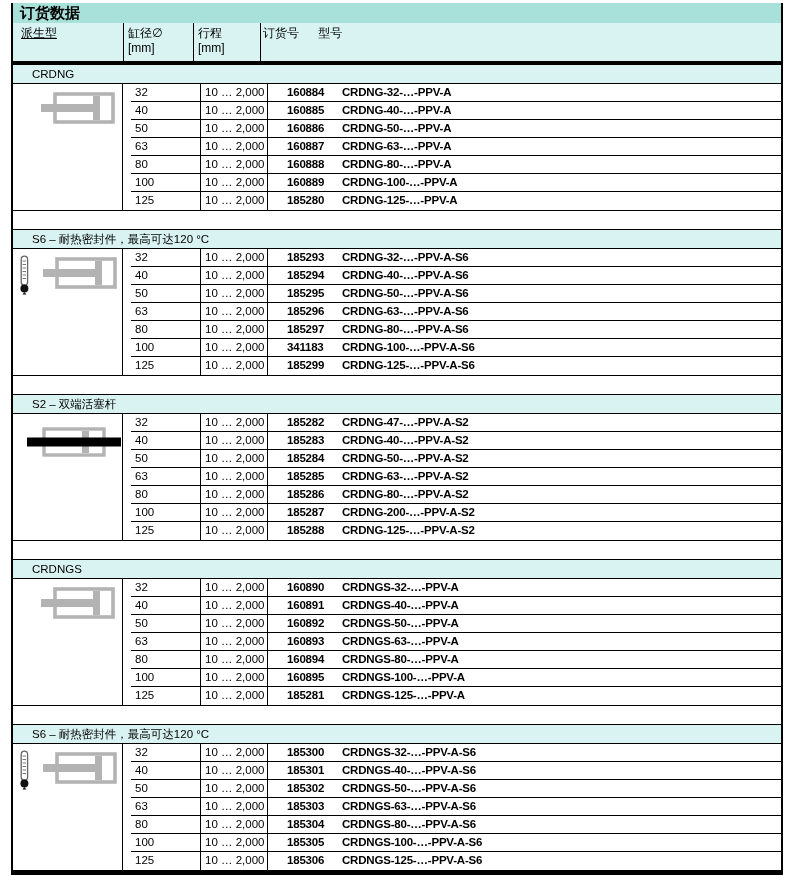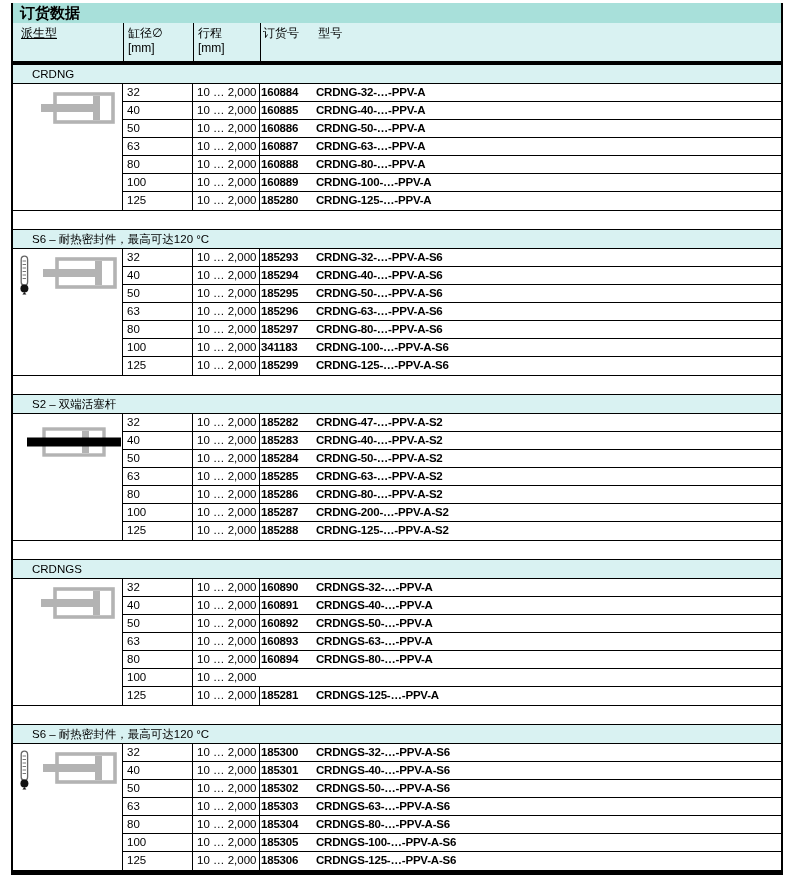--- a/index.html
+++ b/index.html
@@ -30,39 +30,39 @@
   .ch-order .ono{display:inline-block;width:52px;}
   .unit{display:block;}
   .thick-rule{height:3px;background:var(--line);}
   .section{margin-top:18px;}
   .section:first-child{margin-top:0;}
   .band{
     height:20px;line-height:18px;background:var(--band-bg);
     border-top:1px solid var(--line);border-bottom:1px solid var(--line);
     font-size:11.5px;padding-left:19px;overflow:hidden;
   }
-  .sec-table{display:flex;border-bottom:1px solid var(--line);}
+  .sec-table{display:flex;border-bottom:1px solid var(--line);gap:8px;}
   .icon-cell{
     width:110px;border-right:1px solid var(--line);
     display:flex;align-items:flex-start;padding-top:6px;
   }
   .icon-cell .thermo{margin-left:5px;}
   .icon-cell .cyl{margin-left:28px;}
   .icon-cell.has-thermo .cyl{margin-left:12px;}
   .icon-cell .cyl-s2{margin-left:14px;margin-top:4px;}
   .rows{flex:1;min-width:0;}
   .row{display:flex;height:18px;border-bottom:1px solid var(--line);}
   .row:last-child{border-bottom:none;}
   .cell{
     font-size:11.5px;line-height:17px;padding-left:4px;
     overflow:hidden;white-space:nowrap;
   }
   .cell.bore{width:69px;}
   .cell.stroke{width:67px;border-left:1px solid var(--line);}
-  .cell.order{flex:1;border-left:1px solid var(--line);padding-left:1px;font-weight:bold;letter-spacing:-0.2px;}
+  .cell.order{flex:1;border-left:1px solid var(--line);padding-left:19px;font-weight:bold;letter-spacing:-0.2px;}
   .order-no{display:inline-block;width:52px;}
   .bottom-rule{height:4px;background:var(--line);}
 </style>
 </head>
 <body>
 
 <div class="doc">
 
   <div class="title-bar">订货数据</div>
 
@@ -400,20 +400,24 @@
     <div class="cell stroke">10 … 2,000</div>
     <div class="cell order">
       <span class="order-no">160894</span>
       <span class="type-code">CRDNGS-80-…-PPV-A</span>
     </div>
   </div>
 
   <div class="row">
     <div class="cell bore">100</div>
     <div class="cell stroke">10 … 2,000</div>
+    <div class="cell order">
+      <span class="order-no">160895</span>
+      <span class="type-code">CRDNGS-100-…-PPV-A</span>
+    </div>
   </div>
 
   <div class="row">
     <div class="cell bore">125</div>
     <div class="cell stroke">10 … 2,000</div>
     <div class="cell order">
       <span class="order-no">185281</span>
       <span class="type-code">CRDNGS-125-…-PPV-A</span>
     </div>
   </div>

